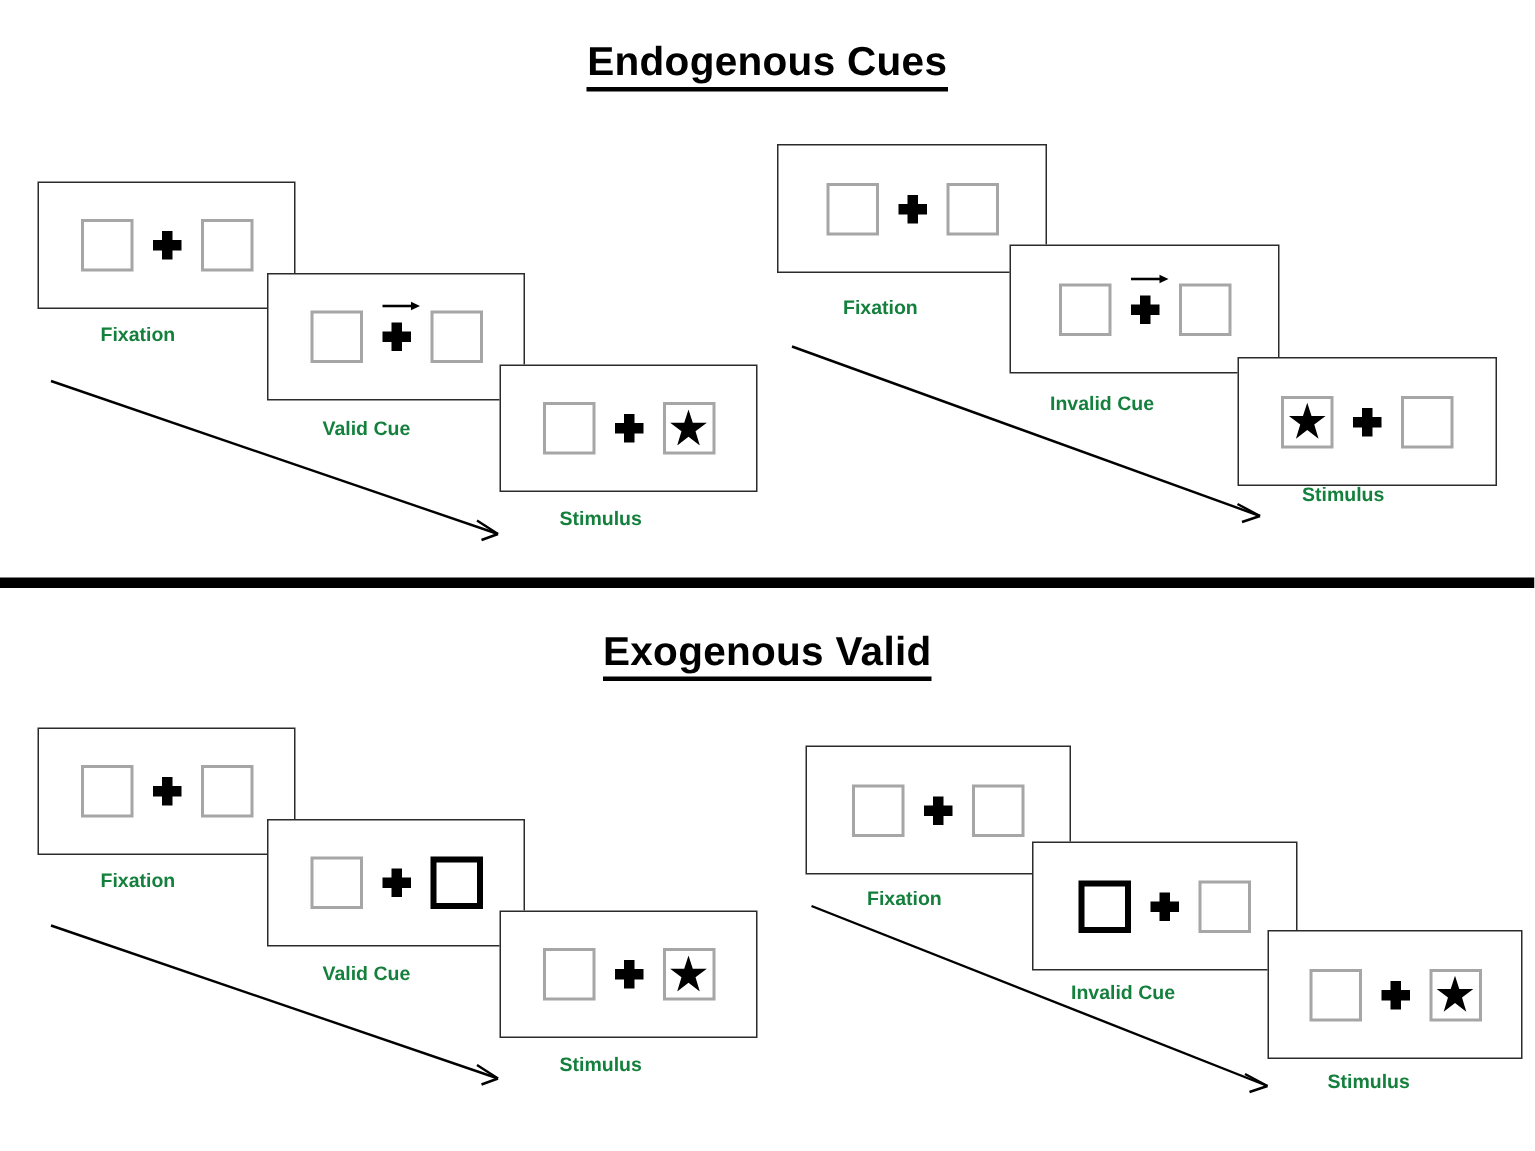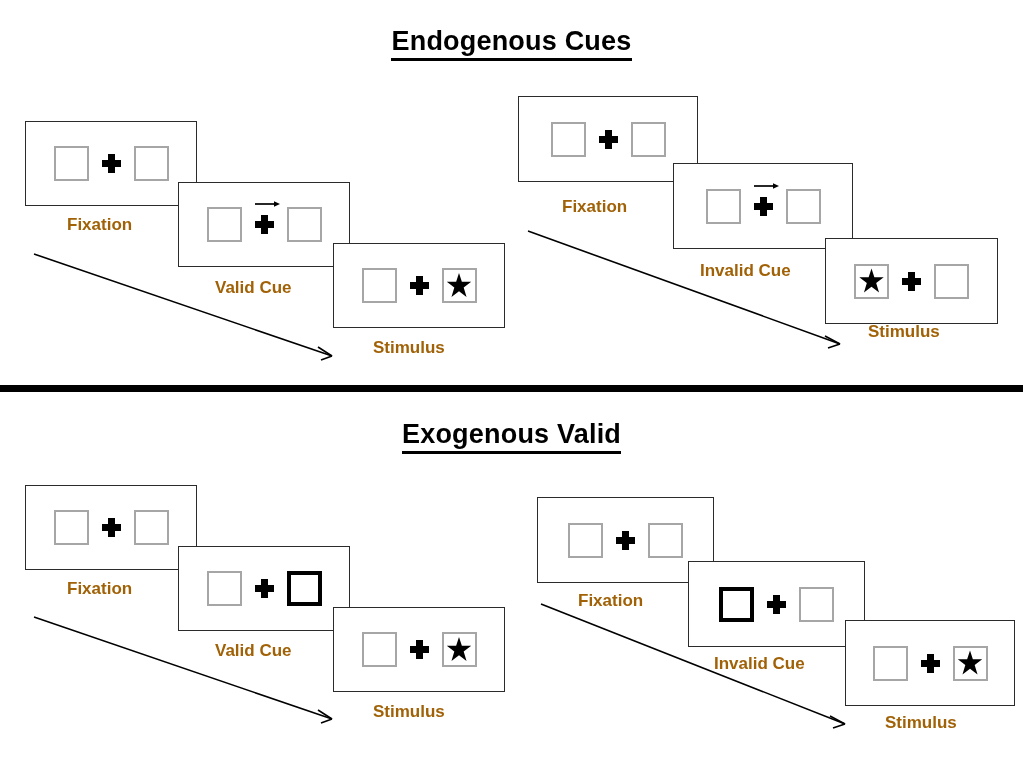--- a/index.html
+++ b/index.html
@@ -96,23 +96,23 @@
     position:absolute;
     left:-1px;
     top:-17px;
     width:27px;height:12px;
     overflow:visible;
   }
 
   
   .caption{
     position:absolute;
-    font-size:17px;
+    font-size:13px;
     font-weight:bold;
-    color:#a16207;
+    color:#15803d;
     white-space:nowrap;
     text-align:right;
   }
 
   
   .timeline{
     position:absolute;
     overflow:visible;
   }
 </style>

